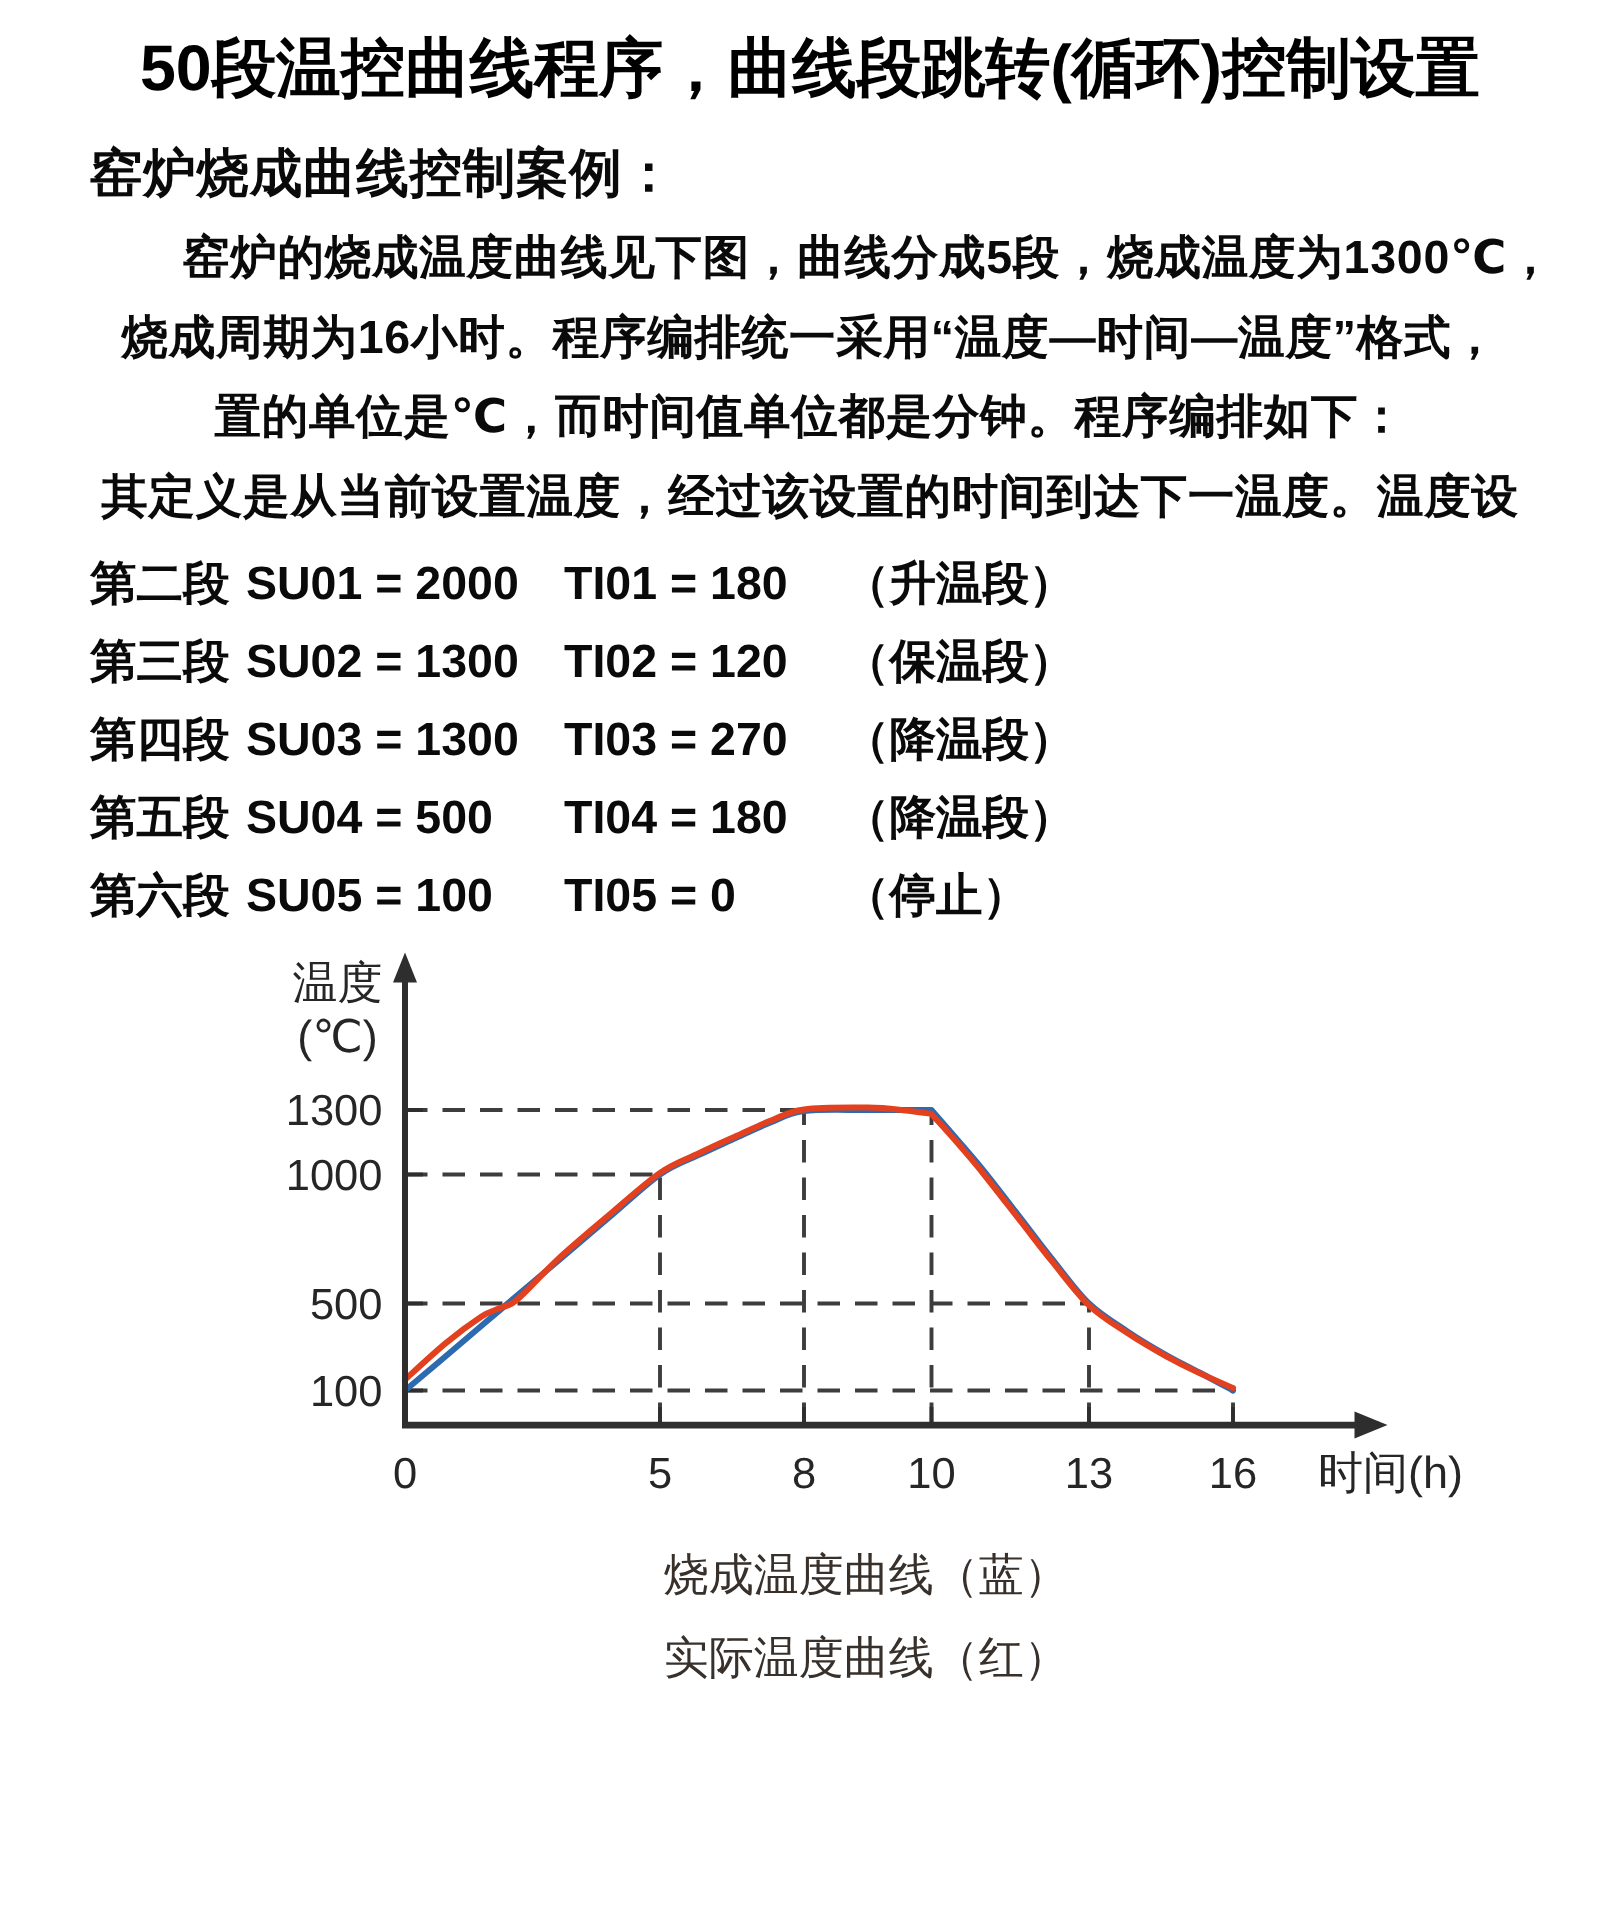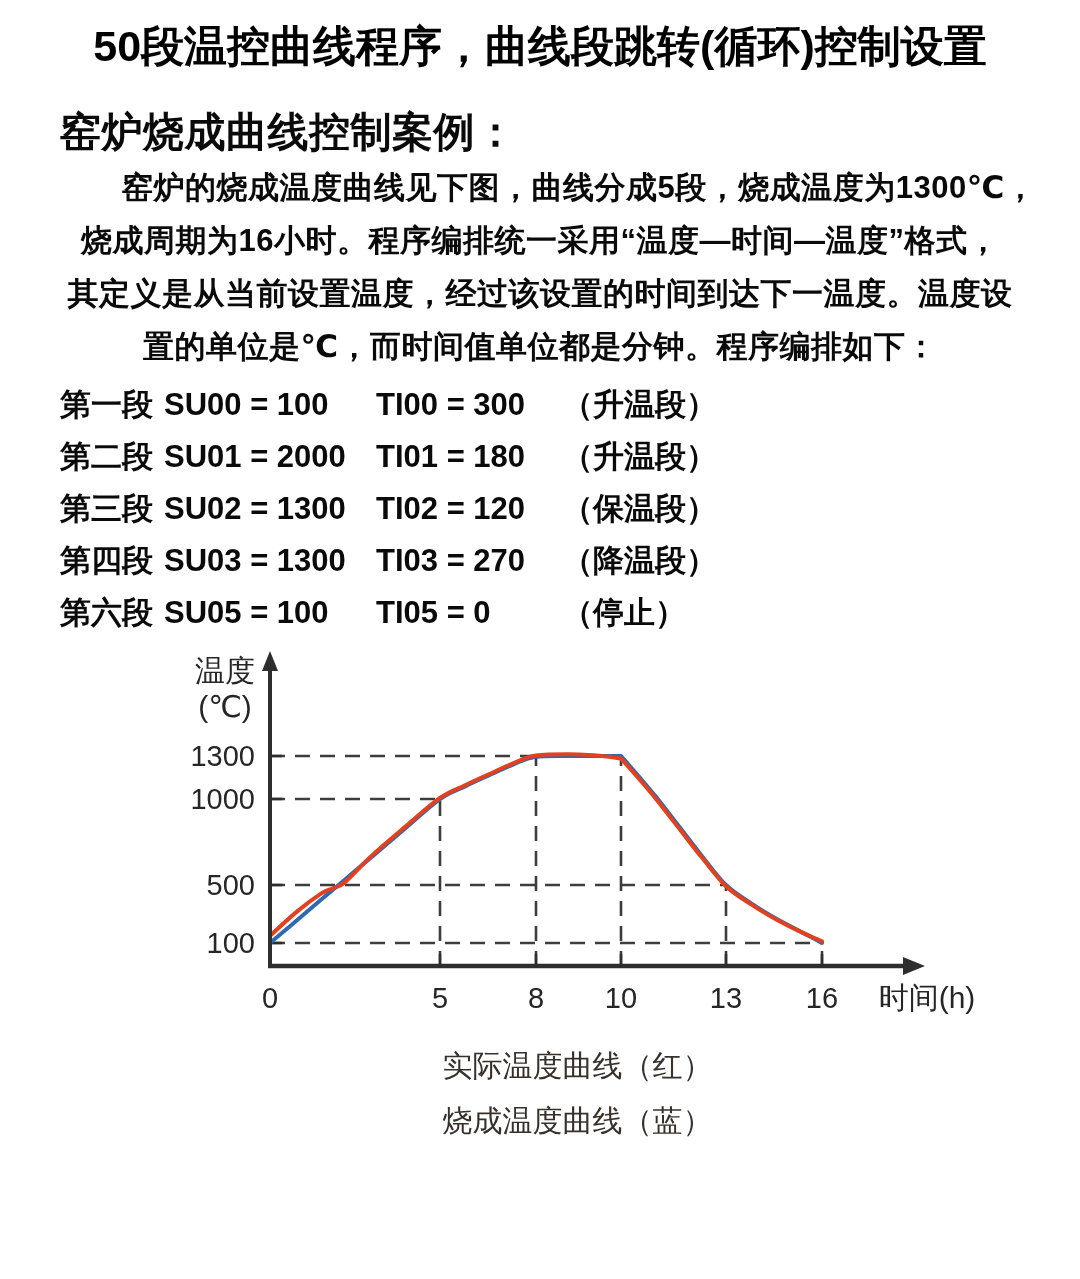--- a/index.html
+++ b/index.html
@@ -15,22 +15,22 @@
   }
   .title{
     text-align:center;
     font-size:43px;
     font-weight:700;
     line-height:73px;
     color:#000000;
     white-space:nowrap;
   }
   .case-heading{
-    margin-top:28px;
-    font-size:41px;
+    margin-top:12px;
+    font-size:35px;
     font-weight:700;
     line-height:42px;
     letter-spacing:0.5px;
   }
   .para{
     margin-top:8px;
     font-size:31px;
     font-weight:700;
     line-height:53px;
     letter-spacing:0.5px;
@@ -74,36 +74,36 @@
 
   <div class="title">
     <div>50段温控曲线程序，曲线段跳转(循环)控制设置</div>
   </div>
 
   <div class="case-heading">窑炉烧成曲线控制案例：</div>
 
   <div class="para">
     <div class="line indent">窑炉的烧成温度曲线见下图，曲线分成5段，烧成温度为1300℃，</div>
     <div class="line">烧成周期为16小时。程序编排统一采用“温度—时间—温度”格式，</div>
+    <div class="line">置的单位是℃，而时间值单位都是分钟。程序编排如下：</div>
     <div class="line">其定义是从当前设置温度，经过该设置的时间到达下一温度。温度设</div>
-    <div class="line">置的单位是℃，而时间值单位都是分钟。程序编排如下：</div>
   </div>
 
   <div class="program">
-    <div class="prog-row">
-      <span class="seg">第一段</span><span class="su">SU00 = 100</span><span class="ti">TI00 = 300</span><span class="note">（升温段）</span>
-    </div>
     <div class="prog-row">
       <span class="seg">第二段</span><span class="su">SU01 = 2000</span><span class="ti">TI01 = 180</span><span class="note">（升温段）</span>
     </div>
     <div class="prog-row">
       <span class="seg">第三段</span><span class="su">SU02 = 1300</span><span class="ti">TI02 = 120</span><span class="note">（保温段）</span>
     </div>
     <div class="prog-row">
       <span class="seg">第四段</span><span class="su">SU03 = 1300</span><span class="ti">TI03 = 270</span><span class="note">（降温段）</span>
+    </div>
+    <div class="prog-row">
+      <span class="seg">第五段</span><span class="su">SU04 = 500</span><span class="ti">TI04 = 180</span><span class="note">（降温段）</span>
     </div>
     <div class="prog-row">
       <span class="seg">第六段</span><span class="su">SU05 = 100</span><span class="ti">TI05 = 0</span><span class="note">（停止）</span>
     </div>
   </div>
 
   <div class="chart-wrap">
     <svg id="chart-svg" width="900" height="393" viewBox="0 0 900 393">
         <line x1="175" y1="115" x2="526" y2="115" stroke="#3d3d3d" stroke-width="2.6" stroke-dasharray="15 10"></line>
         <line x1="175" y1="158" x2="345" y2="158" stroke="#3d3d3d" stroke-width="2.6" stroke-dasharray="15 10"></line>
@@ -139,17 +139,17 @@
         <path d="M 175.0 302.0 C 180.7 297.2, 197.7 282.9, 209.0 273.3 C 220.3 263.7, 231.7 254.0, 243.0 244.4 C 254.3 234.8, 265.7 225.2, 277.0 215.6 C 288.3 206.0, 299.7 196.3, 311.0 186.7 C 322.3 177.1, 335.1 164.9, 345.0 158.0 C 354.9 151.1, 362.1 149.2, 370.6 145.1 C 379.1 141.0, 388.2 137.0, 396.2 133.3 C 404.2 129.7, 411.1 126.3, 418.6 123.3 C 426.1 120.4, 430.2 117.1, 441.0 115.7 C 451.8 114.3, 469.3 115.1, 483.5 115.0 C 497.7 114.9, 518.9 115.0, 526.0 115.0 L 526.0 115.0 C 528.9 118.3, 537.7 128.3, 543.5 135.1 C 549.3 141.9, 554.0 147.2, 561.0 155.8 C 568.0 164.5, 577.9 177.5, 585.5 187.2 C 593.1 197.0, 598.9 205.0, 606.5 214.4 C 614.1 223.9, 622.6 236.0, 631.0 244.0 C 639.4 252.0, 648.1 256.9, 656.6 262.6 C 665.1 268.3, 674.2 273.7, 682.2 278.2 C 690.2 282.8, 697.1 286.0, 704.6 290.0 C 712.1 293.9, 723.3 300.0, 727.0 302.0" fill="none" stroke="#2e6ab0" stroke-width="4" stroke-linecap="round" stroke-linejoin="round"></path>
         <path d="M 175.0 294.8 C 179.5 290.7, 193.7 277.4, 202.2 270.4 C 210.7 263.4, 220.1 256.6, 226.0 252.7 C 231.9 248.8, 233.9 249.1, 237.9 247.2 C 241.9 245.3, 243.3 246.9, 249.8 241.4 C 256.3 236.0, 266.8 223.8, 277.0 214.4 C 287.2 205.0, 299.7 194.6, 311.0 185.0 C 322.3 175.4, 335.1 163.7, 345.0 156.9 C 354.9 150.0, 362.1 148.1, 370.6 144.0 C 379.1 139.8, 388.2 135.8, 396.2 132.2 C 404.2 128.6, 411.1 125.1, 418.6 122.2 C 426.1 119.2, 430.2 116.0, 441.0 114.6 C 451.8 113.1, 472.2 113.3, 483.5 113.4 C 494.8 113.5, 501.9 114.6, 509.0 115.3 C 516.1 116.0, 523.2 117.2, 526.0 117.6 L 526.0 117.6 C 528.9 120.9, 537.7 130.5, 543.5 137.2 C 549.3 144.0, 554.0 149.3, 561.0 158.0 C 568.0 166.7, 577.9 179.6, 585.5 189.3 C 593.1 199.0, 598.9 206.8, 606.5 216.1 C 614.1 225.4, 622.6 237.2, 631.0 245.2 C 639.4 253.1, 648.1 258.1, 656.6 263.7 C 665.1 269.4, 674.2 274.6, 682.2 279.1 C 690.2 283.5, 697.1 286.9, 704.6 290.4 C 712.1 293.9, 723.3 298.6, 727.0 300.3" fill="none" stroke="#e2401e" stroke-width="4" stroke-linecap="round" stroke-linejoin="round"></path>
         <line x1="175" y1="325" x2="175" y2="26" stroke="#2e2e2e" stroke-width="4"></line>
         <polygon points="175,10 167,30 183,30" fill="#2e2e2e"></polygon>
         <line x1="173" y1="325" x2="814" y2="325" stroke="#2e2e2e" stroke-width="4.5"></line>
         <polygon points="830,325 808,316 808,334" fill="#2e2e2e"></polygon>
       </svg>
   </div>
 
   <div class="legend">
+    <div class="legend-line">烧成温度曲线（蓝）</div>
     <div class="legend-line">实际温度曲线（红）</div>
-    <div class="legend-line">烧成温度曲线（蓝）</div>
   </div>
 
 </div>
 
 </body></html>

